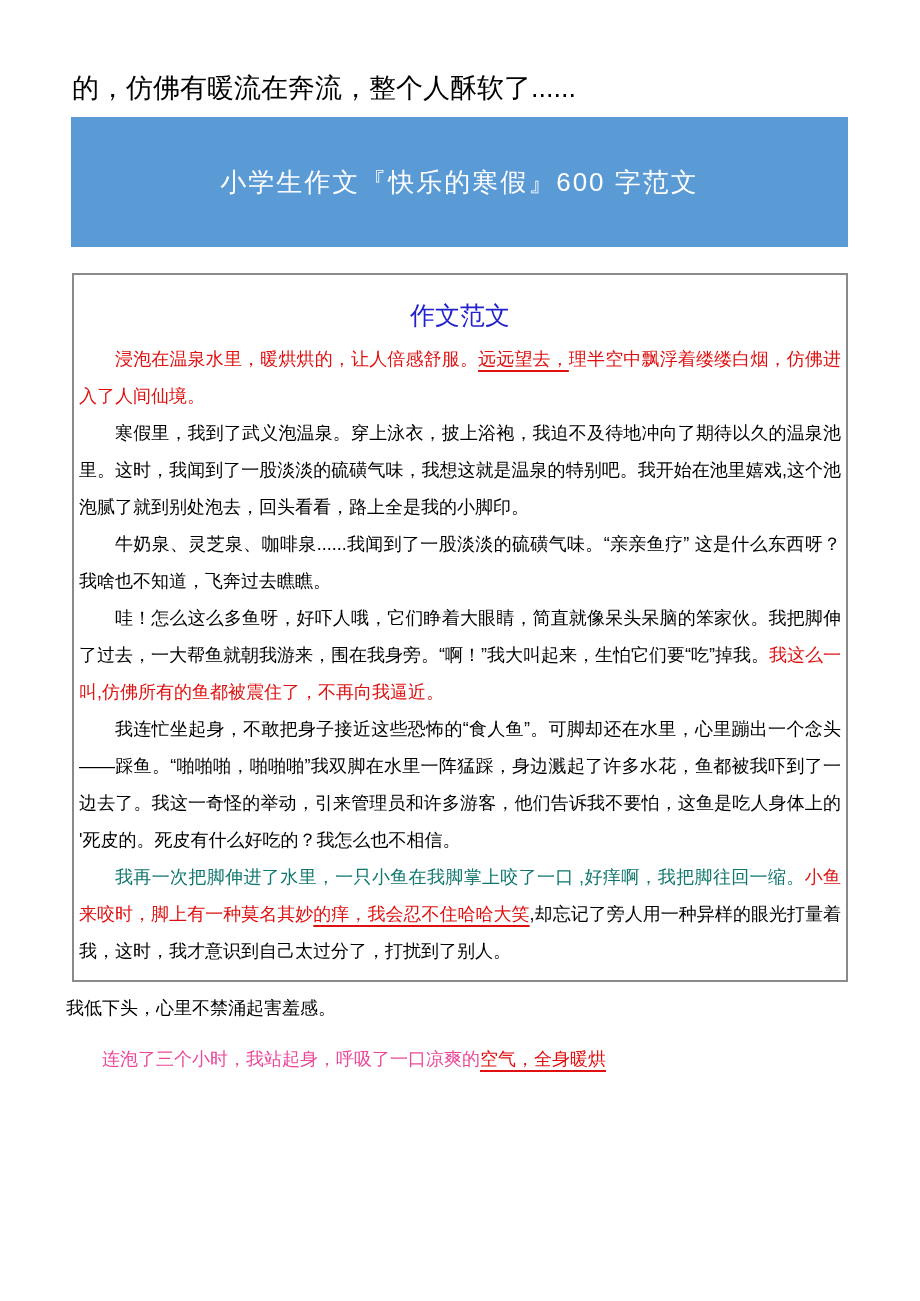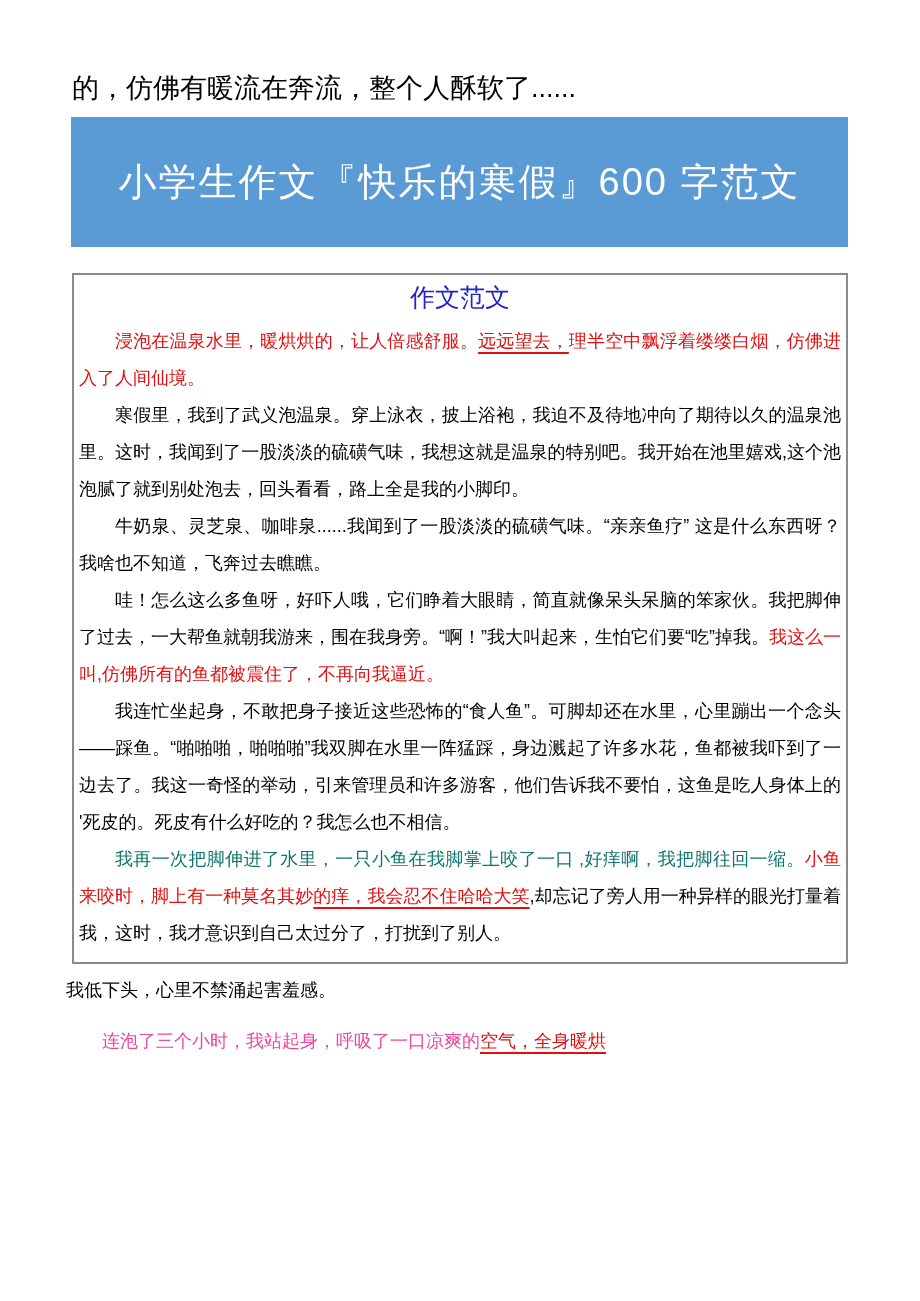--- a/index.html
+++ b/index.html
@@ -24,28 +24,28 @@
   .banner {
     margin: 10px 72px 0 71px;
     height: 130px;
     background: #5B9BD5;
     display: flex;
     align-items: center;
     justify-content: center;
   }
   .banner-title {
     color: #ffffff;
-    font-size: 38px;
+    font-size: 26px;
     letter-spacing: 2px;
     white-space: nowrap;
   }
   .content-box {
     margin: 26px 72px 0 72px;
     border: 2px solid #8a8a8a;
-    padding: 4px 5px 10px 5px;
+    padding: 22px 5px 10px 5px;
   }
   .box-heading {
     text-align: center;
     font-size: 25px;
     line-height: 32px;
     margin: 2px 0 10px 0;
     font-weight: normal;
   }
   .para {
     font-size: 18px;

